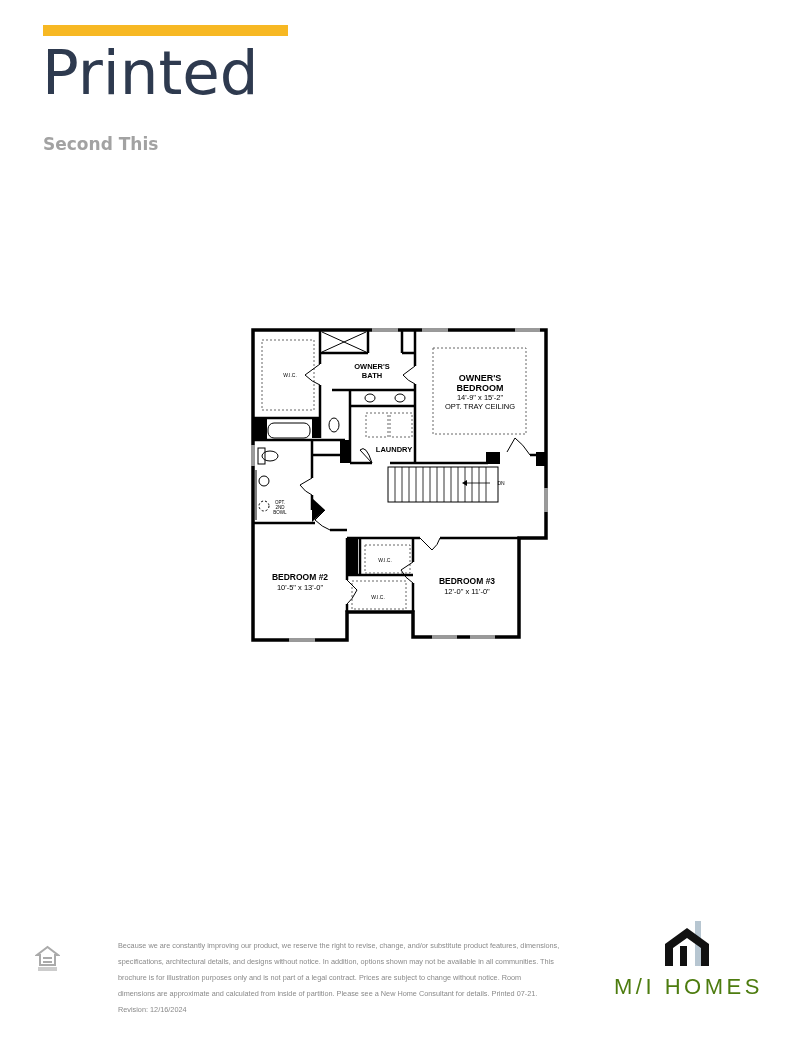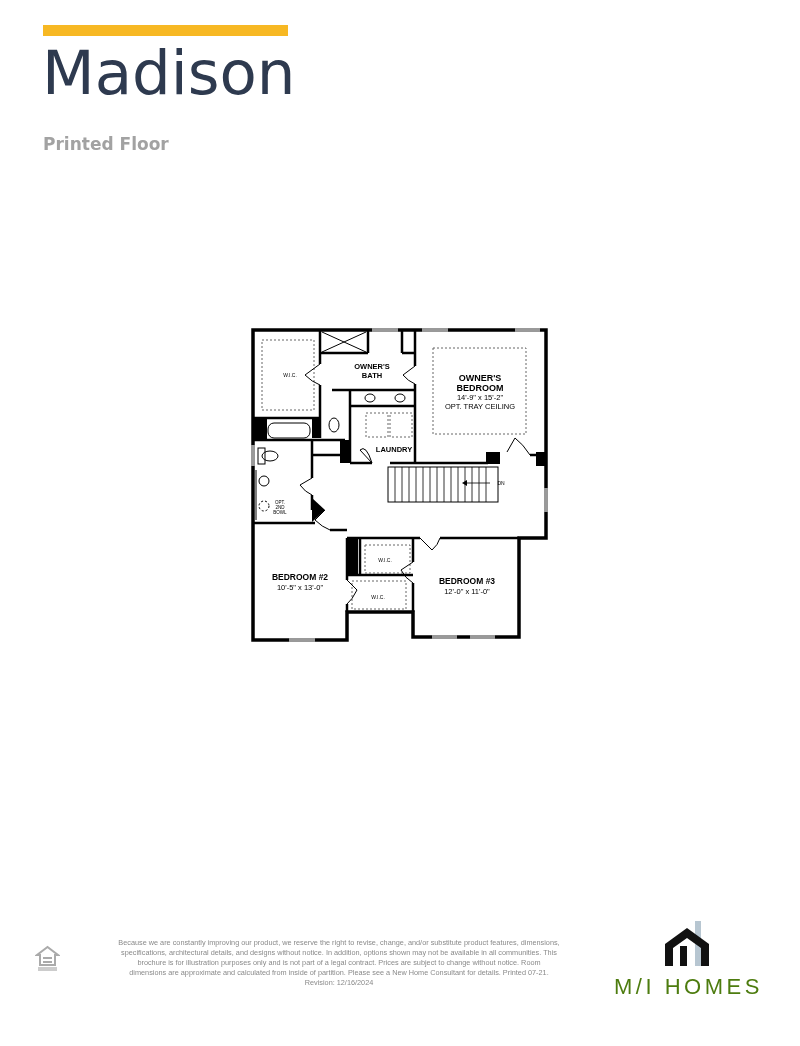--- a/index.html
+++ b/index.html
@@ -4,33 +4,33 @@
 <style>
   html, body { margin: 0; padding: 0; background: #ffffff; }
   body { width: 800px; height: 1046px; position: relative; overflow: hidden;
          font-family: "DejaVu Sans", sans-serif; }
   .accent-bar { position: absolute; left: 43px; top: 25px; width: 245px; height: 11px; background: #F7B823; }
   .title { position: absolute; left: 42px; top: 42px; font-size: 61px; color: #2E3A4F;
            font-family: "DejaVu Sans", sans-serif; letter-spacing: 0px; line-height: 1; font-weight: normal; }
   .subtitle { position: absolute; left: 43px; top: 134px; font-size: 17px; color: #A2A2A2; font-weight: bold; }
   .plan { position: absolute; left: 0; top: 0; }
   .plan text { font-family: "Liberation Sans", sans-serif; }
-  .disclaimer { position: absolute; left: 118px; top: 938px; width: 442px; font-size: 7.3px; line-height: 10px;
-                color: #8a8a8a; text-align: center; font-family: "Liberation Sans", sans-serif; }
+  .disclaimer { position: absolute; left: 118px; top: 938px; width: 442px; font-size: 7.3px; line-height: 16px;
+                color: #8a8a8a; font-family: "Liberation Sans", sans-serif; }
   .eho { position: absolute; left: 35px; top: 945px; width: 25px; height: 28px; }
   .logo { position: absolute; left: 612px; top: 918px; width: 155px; height: 85px; }
   .logo-text { position: absolute; left: 614px; top: 974px; font-size: 22px; letter-spacing: 3.5px; color: #4d7c0f;
                font-family: "Liberation Sans", sans-serif; }
 </style>
 </head>
 <body>
 
 <div class="accent-bar"></div>
-<div class="title">Madison</div>
-<div class="subtitle">Printed Floor</div>
+<div class="title">Printed</div>
+<div class="subtitle">Second This</div>
 
 <svg class="plan" width="800" height="1046" viewBox="0 0 800 1046">
   <g fill="none" stroke="#000" stroke-linecap="square">
 
     <path d="M253 330 L253 640 L347 640 L347 612 L413 612 L413 637 L519 637 L519 538 L546 538 L546 330 Z" stroke-width="3.5"></path>
 
   </g>
   <g stroke="#fff" stroke-width="4">
     <line x1="372" y1="330" x2="398" y2="330"></line>
     <line x1="422" y1="330" x2="448" y2="330"></line>

